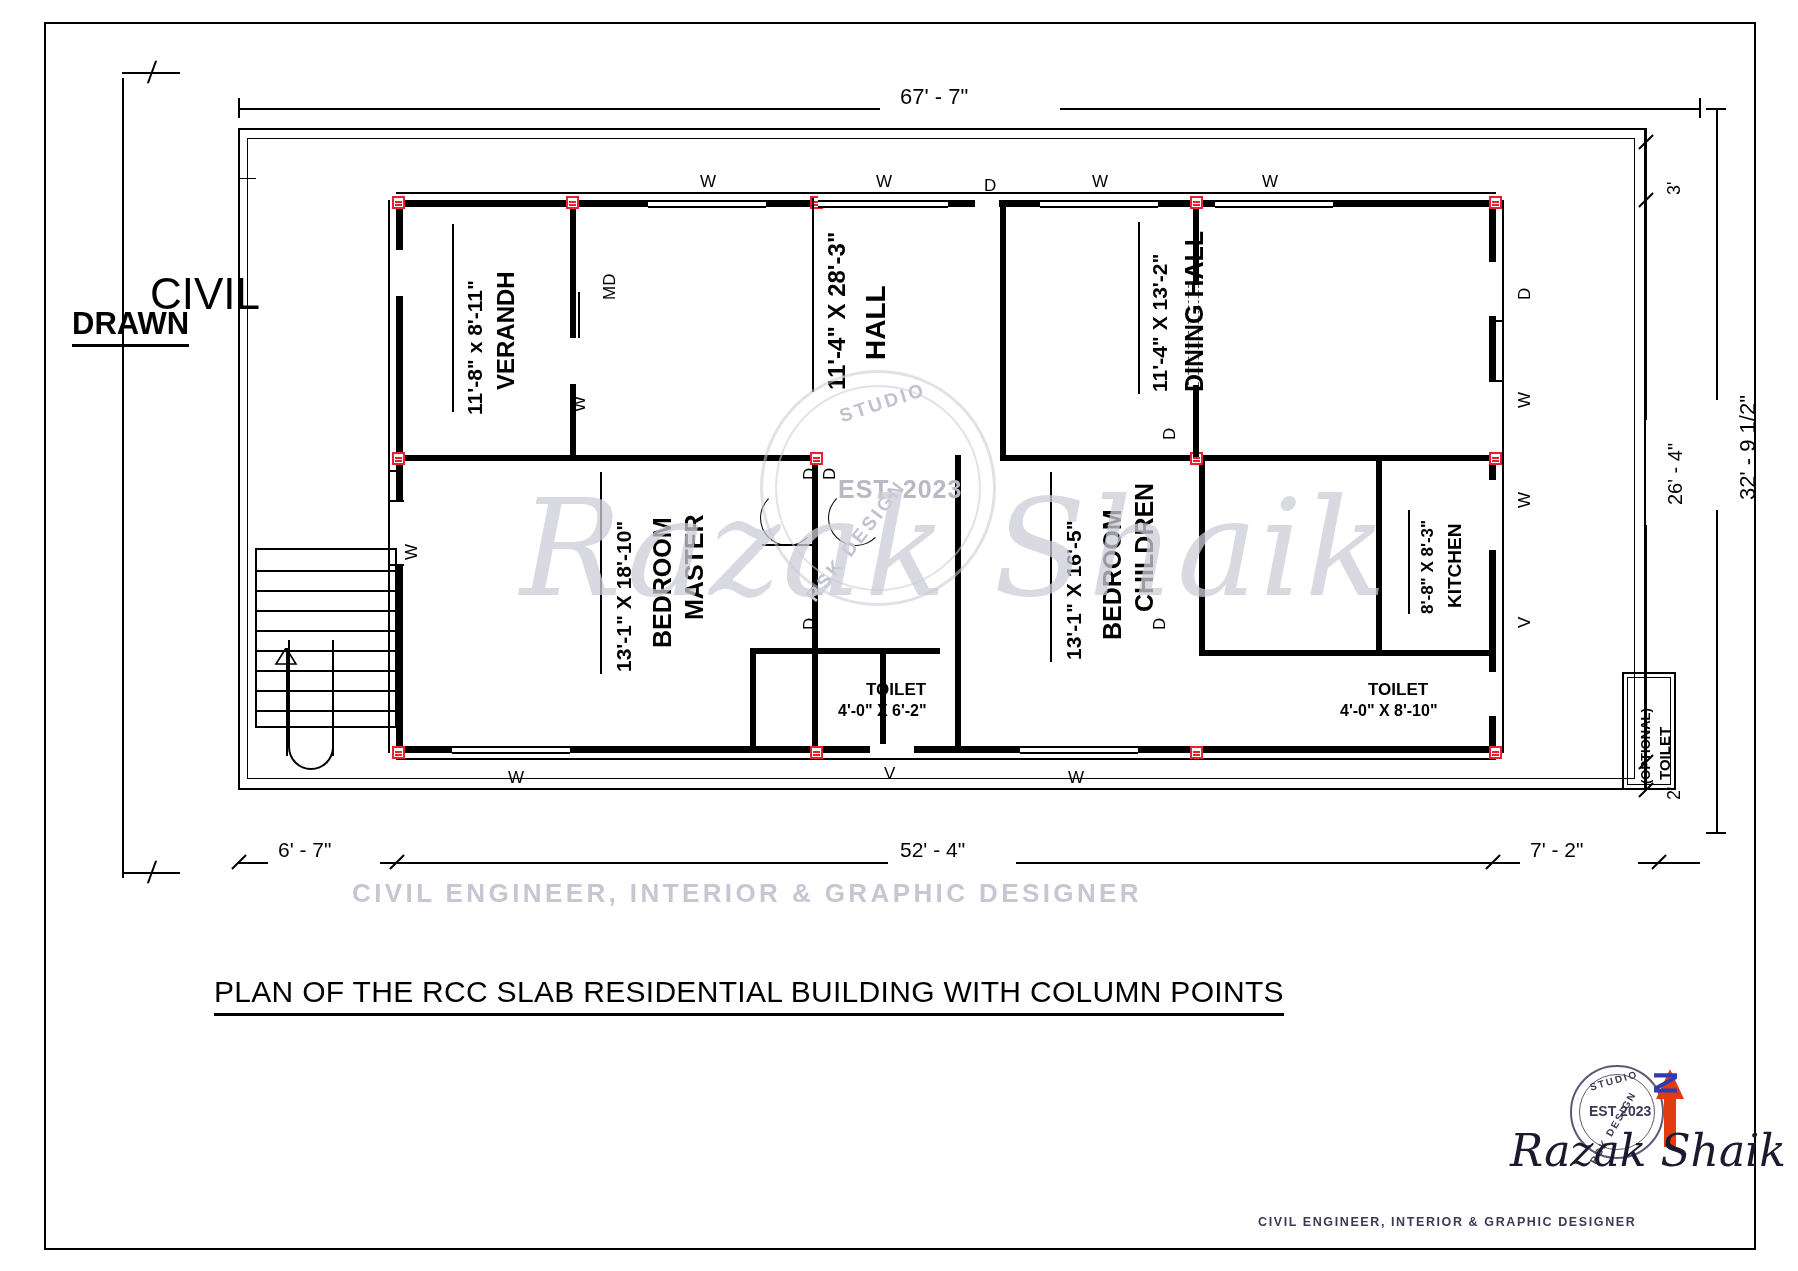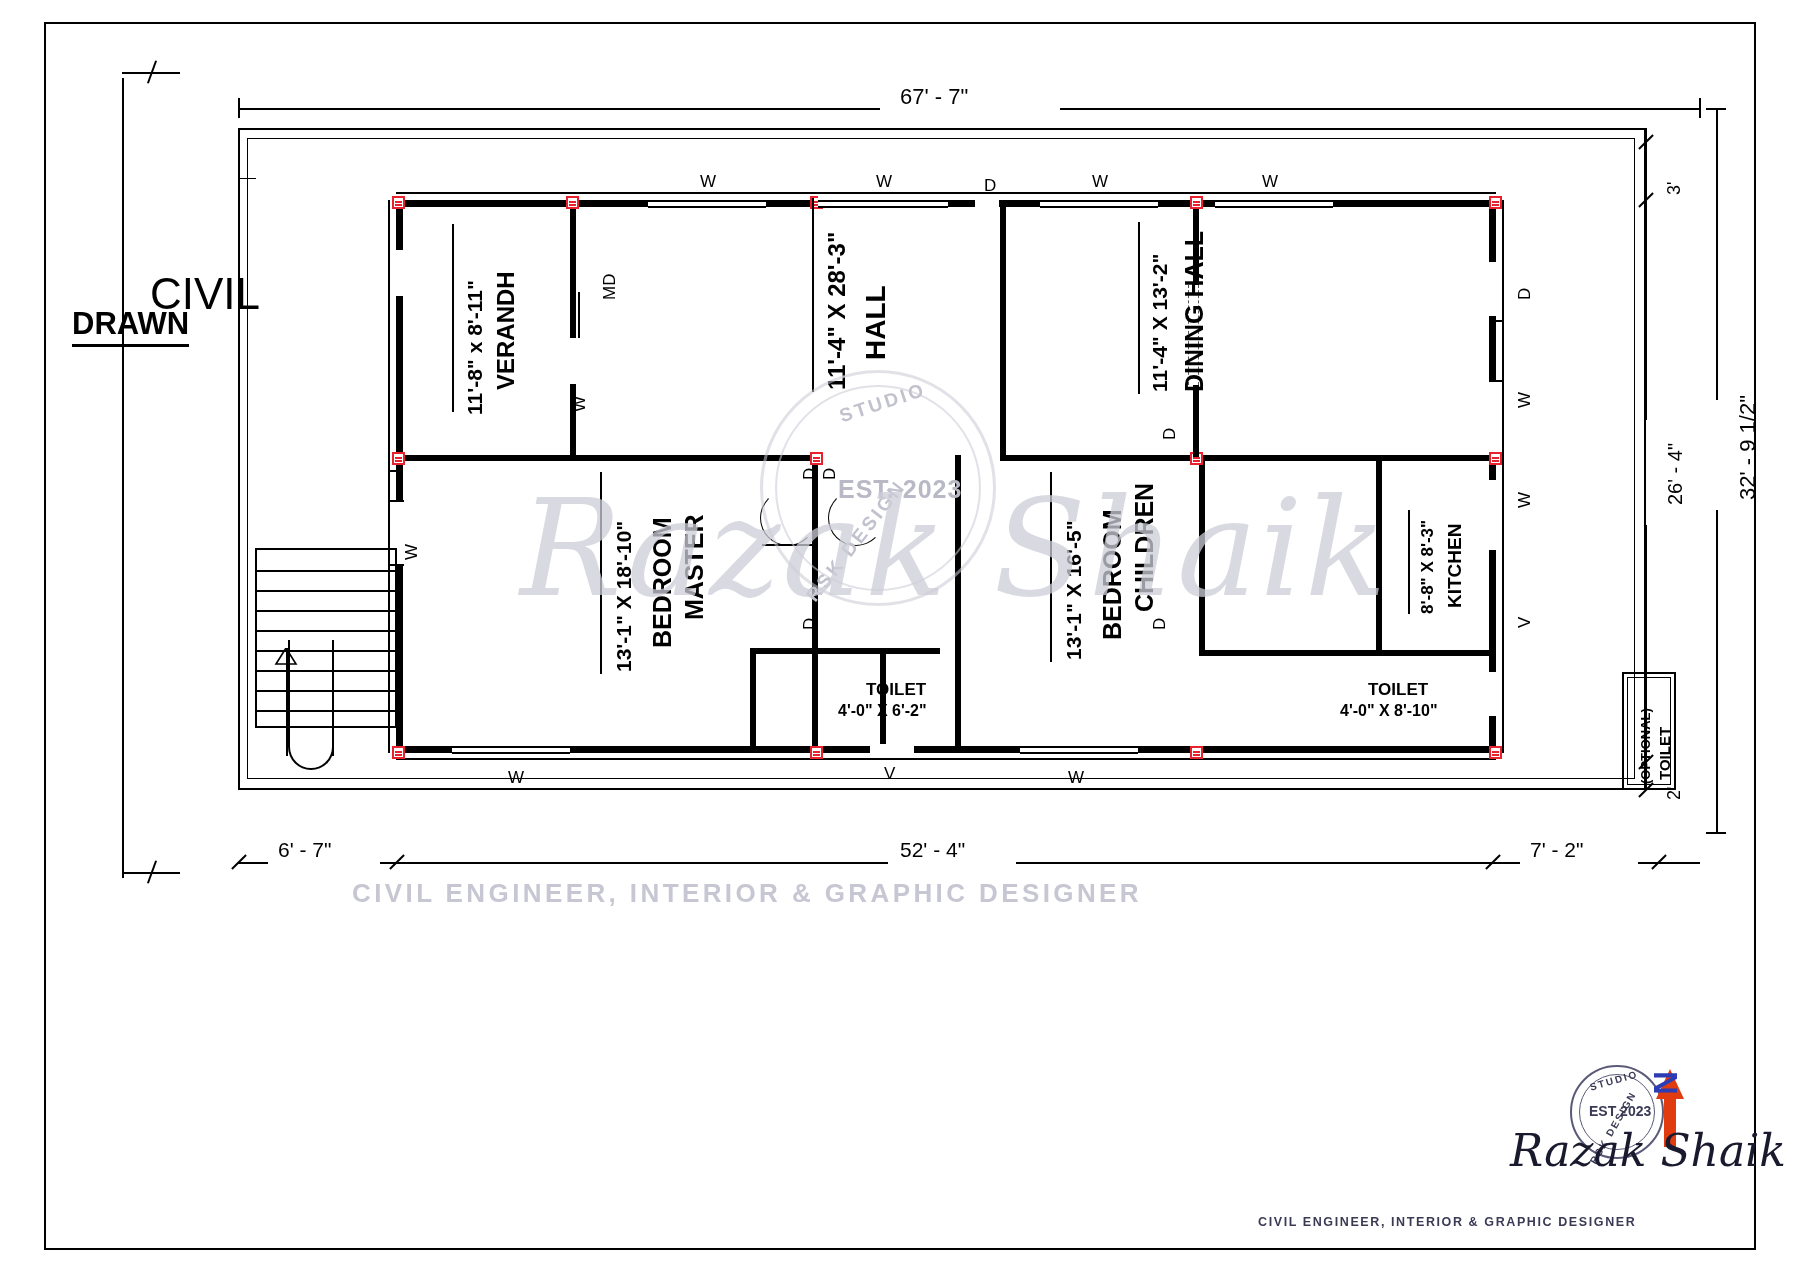--- a/index.html
+++ b/index.html
@@ -561,20 +561,21 @@
 
   <div id="wm-stamp">
       <div class="ring"></div>
     </div>
   <div id="wm-est">EST. 2023</div>
   <div class="wm-arc-txt" style="left:838px;top:392px;transform:rotate(-18deg);">STUDIO</div>
   <div class="wm-arc-txt" style="left:782px;top:530px;transform:rotate(-52deg);">RSK DESIGN</div>
   <div id="wm-sign">Razak Shaik</div>
   <div id="wm-tagline">CIVIL ENGINEER, INTERIOR &amp; GRAPHIC DESIGNER</div>
 
+  <div id="main-title">PLAN OF THE RCC SLAB RESIDENTIAL BUILDING WITH COLUMN POINTS</div>
 
   <div id="logo-circle">
       <div class="ring2"></div>
     </div>
   <div id="logo-est">EST 2023</div>
   <div class="logo-arc" style="left:1589px;top:1075px;transform:rotate(-16deg);">STUDIO</div>
   <div class="logo-arc" style="left:1572px;top:1122px;transform:rotate(-60deg);">RSK DESIGN</div>
 
   <svg id="north-arrow" viewBox="0 0 44 86">
     <polygon points="22,6 36,36 28,36 28,84 16,84 16,36 8,36" fill="#e03c10"></polygon>

